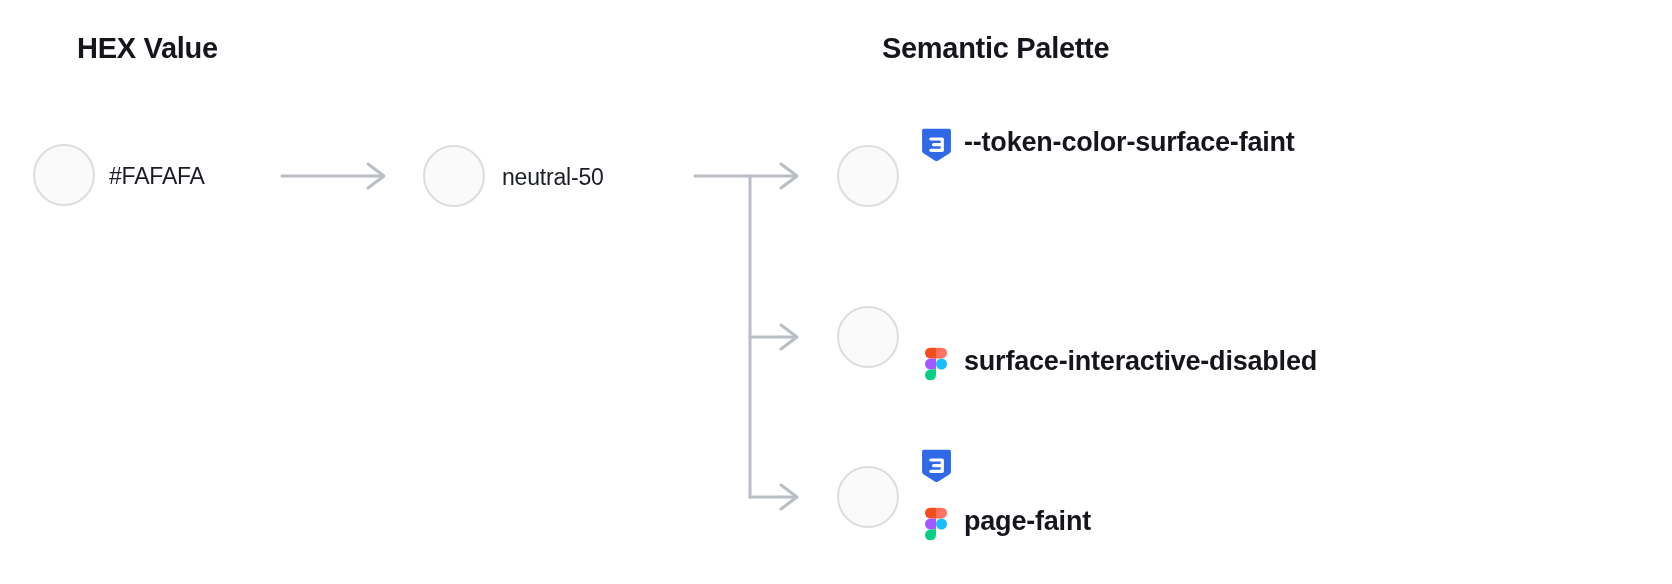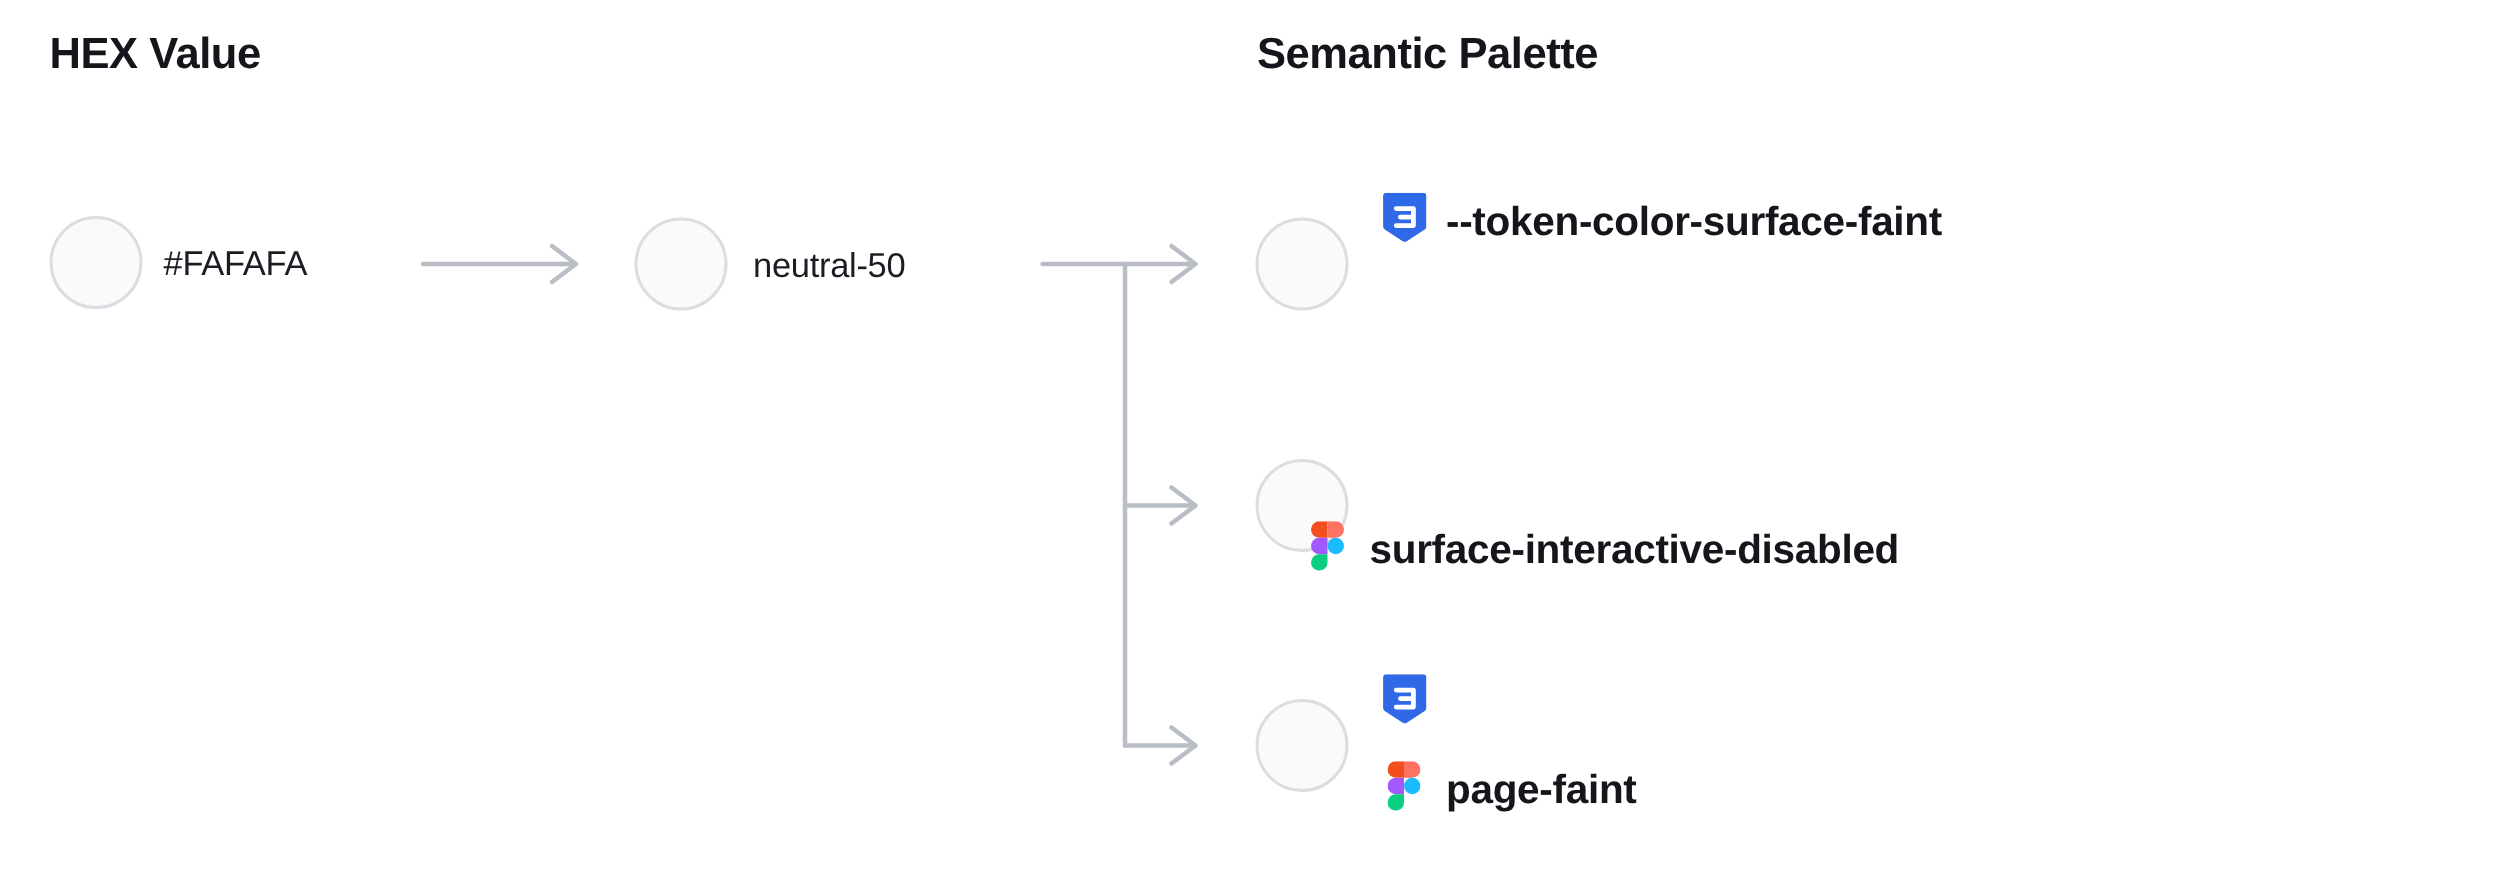--- a/index.html
+++ b/index.html
@@ -11,26 +11,27 @@
     position: relative;
     width: 1672px;
     height: 584px;
     background: #ffffff;
     font-family: "Liberation Sans", "DejaVu Sans", sans-serif;
     color: #16181d;
     overflow: hidden;
   }
   .col-header {
     position: absolute;
-    top: 20px;
+    top: 32px;
     font-size: 29px;
     font-weight: 700;
     color: #14161b;
     letter-spacing: -0.3px;
     white-space: nowrap;
+    margin-left: 44px;
   }
   .swatch {
     position: absolute;
     width: 62px;
     height: 62px;
     border-radius: 50%;
     background: #fafafa;
     border: 2px solid #dcdde2;
     box-sizing: border-box;
   }
@@ -41,21 +42,21 @@
     font-weight: 400;
     color: #1a1d23;
     letter-spacing: -0.2px;
     white-space: nowrap;
     line-height: 1;
   }
   .sem-line {
     position: absolute;
     transform: translateY(-50%);
     display: flex;
-    align-items: flex-end;
+    align-items: flex-start;
     gap: 13px;
     white-space: nowrap;
   }
   .icon-box {
     width: 30px;
     display: flex;
     justify-content: center;
     align-items: center;
     flex: 0 0 auto;
   }
@@ -115,21 +116,21 @@
     <span class="icon-box">
       <svg width="29" height="33" viewBox="0 0 28 32">
         <path fill="#3069e8" d="M2.2 0 h23.6 a2.2 2.2 0 0 1 2.2 2.2 V21.6 c0 .95 -.5 1.83 -1.32 2.3 L15.3 31.35 a2.6 2.6 0 0 1 -2.6 0 L1.32 23.9 A2.66 2.66 0 0 1 0 21.6 V2.2 A2.2 2.2 0 0 1 2.2 0 Z"></path>
         <path stroke="#ffffff" stroke-width="3.1" stroke-linecap="round" fill="none" d="M8.5 10.2 H19.6 M11.2 15.7 H19.6 M8.5 21.2 H19.6 M19.6 10.2 V21.2"></path>
       </svg>
     </span>
     <span class="token-text">--token-color-surface-faint</span>
   </div>
 
   <div class="swatch" style="left: 837px; top: 306px; background: rgb(250, 250, 250);"></div>
-  <div class="sem-line" style="left:870px; top:364px">
+  <div class="sem-line" style="left:921px; top:364px">
     <span class="icon-box">
       <svg width="22" height="33" viewBox="0 0 24 36">
         <path fill="#F24E1E" d="M12 0 H6 a6 6 0 0 0 0 12 h6 Z"></path>
         <path fill="#FF7262" d="M12 0 h6 a6 6 0 0 1 0 12 h-6 Z"></path>
         <path fill="#A259FF" d="M12 12 H6 a6 6 0 0 0 0 12 h6 Z"></path>
         <circle fill="#1ABCFE" cx="18" cy="18" r="6"></circle>
         <path fill="#0ACF83" d="M12 24 H6 a6 6 0 1 0 6 6 Z"></path>
       </svg>
     </span>
     <span class="token-text">surface-interactive-disabled</span>

